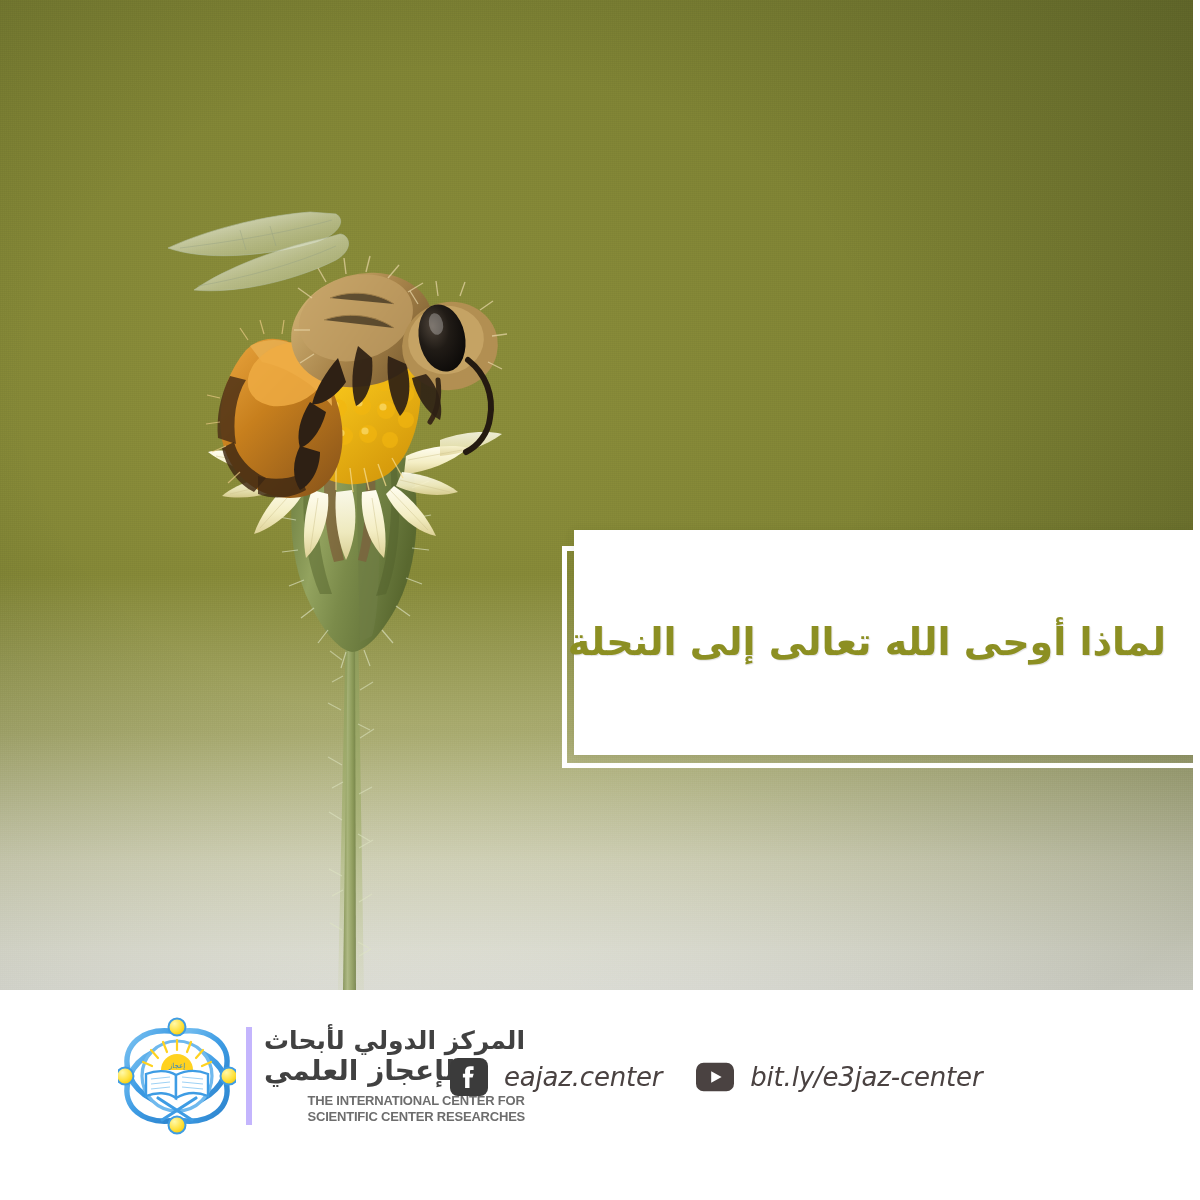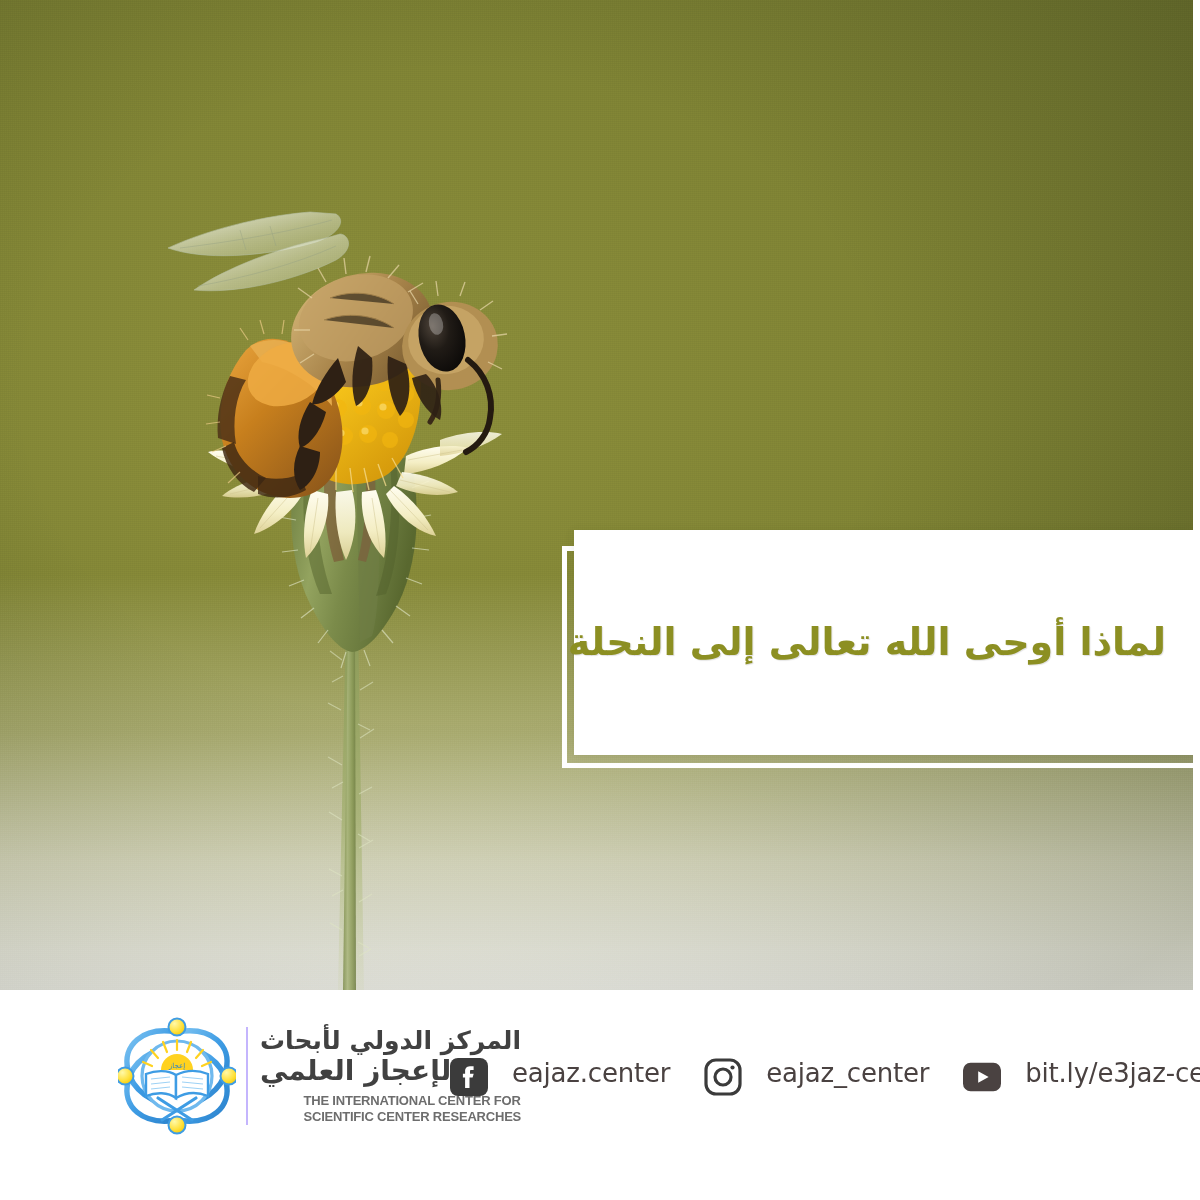--- a/index.html
+++ b/index.html
@@ -146,21 +146,21 @@
     top: 22px;
     display: flex;
     align-items: center;
     gap: 10px;
   }
   .logo-mark { width: 118px; height: 128px; }
   .logo-mark svg { display:block; width:100%; height:100%; }
 
   .logo-text {
     border-right: none;
-    border-left: 2px solid #c4b5fd;
+    border-left: 6px solid #c4b5fd;
     padding-left: 12px;
     display: flex;
     flex-direction: column;
     align-items: flex-end;
     direction: rtl;
   }
   .logo-ar1, .logo-ar2 {
     color: #414141;
     font-weight: 700;
     letter-spacing: -1px;
@@ -186,22 +186,23 @@
   .socials {
     position: absolute;
     left: 450px;
     top: 68px;
     display: flex;
     align-items: center;
     gap: 34px;
   }
   .social {
     display: flex;
-    align-items: flex-start;
-    gap: 24px;
+    align-items: center;
+    gap: 16px;
+    font-style: italic;
   }
   .social-icon {
     width: 38px;
     height: 38px;
     flex: 0 0 38px;
     display: flex;
     align-items: center;
     justify-content: center;
   }
   .social-icon svg { display:block; }
@@ -585,30 +586,20 @@
       <div class="social">
         <span class="social-icon">
           <svg width="38" height="38" viewBox="0 0 38 38" xmlns="http://www.w3.org/2000/svg">
             <rect x="0" y="0" width="38" height="38" rx="8" fill="#3b3b3b"></rect>
             <path d="M22.6 19.5h-3.1V30h-4.4V19.5h-2.2v-3.8h2.2v-2.6c0-1.9 0.9-4.9 4.9-4.9l3.6 0v3.7h-2.6c-0.4 0-1 0.2-1 1.2v2.6h3.7z" fill="#ffffff"></path>
           </svg>
         </span>
         <span class="social-label">eajaz.center</span>
       </div>
 
-      <div class="social">
-        <span class="social-icon">
-          <svg width="38" height="38" viewBox="0 0 38 38" xmlns="http://www.w3.org/2000/svg">
-            <rect x="2" y="2" width="34" height="34" rx="10" fill="none" stroke="#3b3b3b" stroke-width="3.2"></rect>
-            <circle cx="19" cy="19" r="8" fill="none" stroke="#3b3b3b" stroke-width="3.2"></circle>
-            <circle cx="28.5" cy="9.5" r="2.1" fill="#3b3b3b"></circle>
-          </svg>
-        </span>
-        <span class="social-label">eajaz_center</span>
-      </div>
 
       <div class="social">
         <span class="social-icon">
           <svg width="40" height="30" viewBox="0 0 40 30" xmlns="http://www.w3.org/2000/svg">
             <rect x="0" y="0" width="40" height="30" rx="8" fill="#4a4241"></rect>
             <path d="M16 9 L27 15 L16 21 Z" fill="#ffffff"></path>
           </svg>
         </span>
         <span class="social-label">bit.ly/e3jaz-center</span>
       </div>

